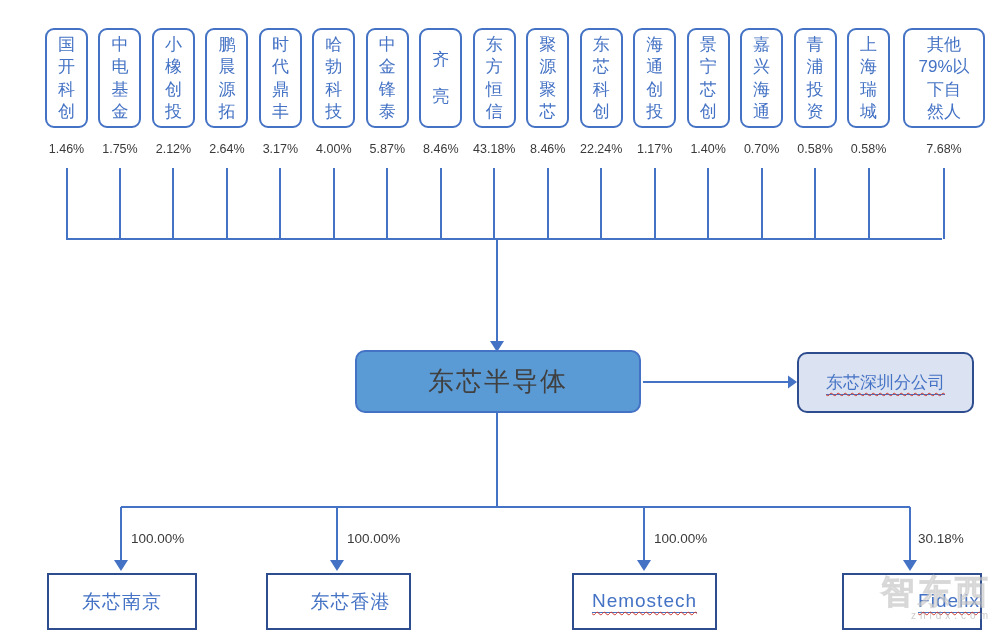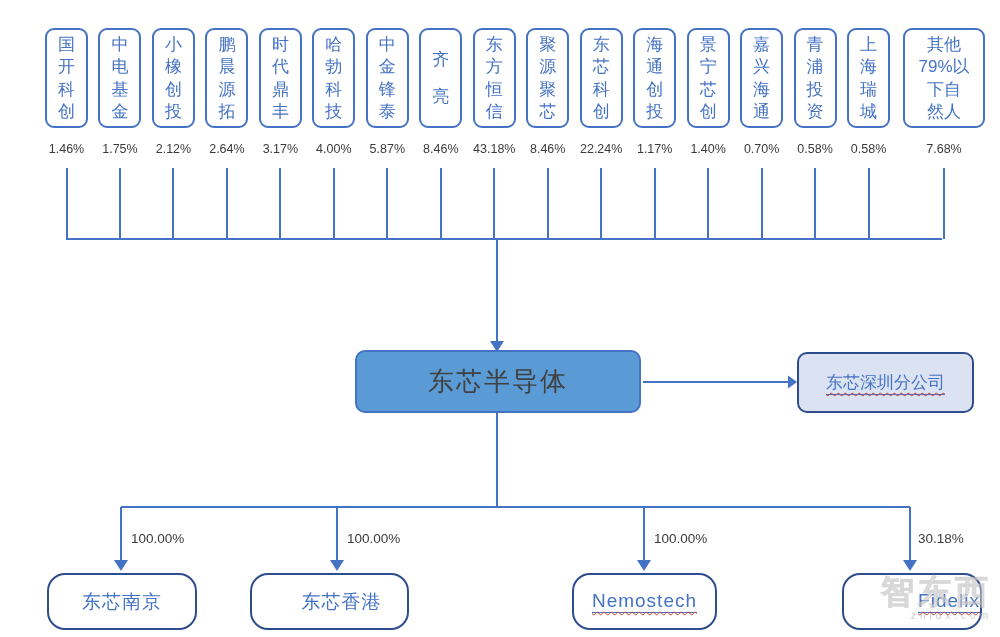--- a/index.html
+++ b/index.html
@@ -53,21 +53,21 @@
   }
   .spellcheck{
     border-bottom:1px solid var(--line);
     text-decoration:underline wavy #d0362a 1px;
     text-underline-offset:4px;
   }
 
   
   .sub-box{
     position:absolute;top:573px;height:57px;box-sizing:border-box;
-    background:#ffffff;border:2.5px solid var(--dark);border-radius:18px;
+    background:#ffffff;border:2.5px solid var(--dark);border-radius:0;
     display:flex;align-items:center;justify-content:center;
     color:var(--line);font-size:19px;letter-spacing:1px;
   }
   .sub-pct{
     position:absolute;top:531px;font-size:13.5px;color:var(--pct);white-space:nowrap;
   }
 
   
   .watermark{
     position:absolute;left:852px;top:574px;width:140px;text-align:right;
@@ -283,21 +283,21 @@
 
   <div class="branch-box">
     <span class="spellcheck">东芯深圳分公司</span>
   </div>
 
   <div id="sub-row">
       <div class="sub-box" style="left: 47px; width: 150px;">
         <span>东芯南京</span>
       </div>
       <div class="sub-pct" style="left: 131px;">100.00%</div>
-      <div class="sub-box" style="left: 250px; width: 159px; padding-left: 24px;">
+      <div class="sub-box" style="left: 266px; width: 145px; padding-left: 24px;">
         <span>东芯香港</span>
       </div>
       <div class="sub-pct" style="left: 347px;">100.00%</div>
       <div class="sub-box" style="left: 572px; width: 145px;">
         <span class="spellcheck">Nemostech</span>
       </div>
       <div class="sub-pct" style="left: 654px;">100.00%</div>
       <div class="sub-box" style="left: 842px; width: 140px; justify-content: flex-end;">
         <span class="spellcheck">Fidelix</span>
       </div>

